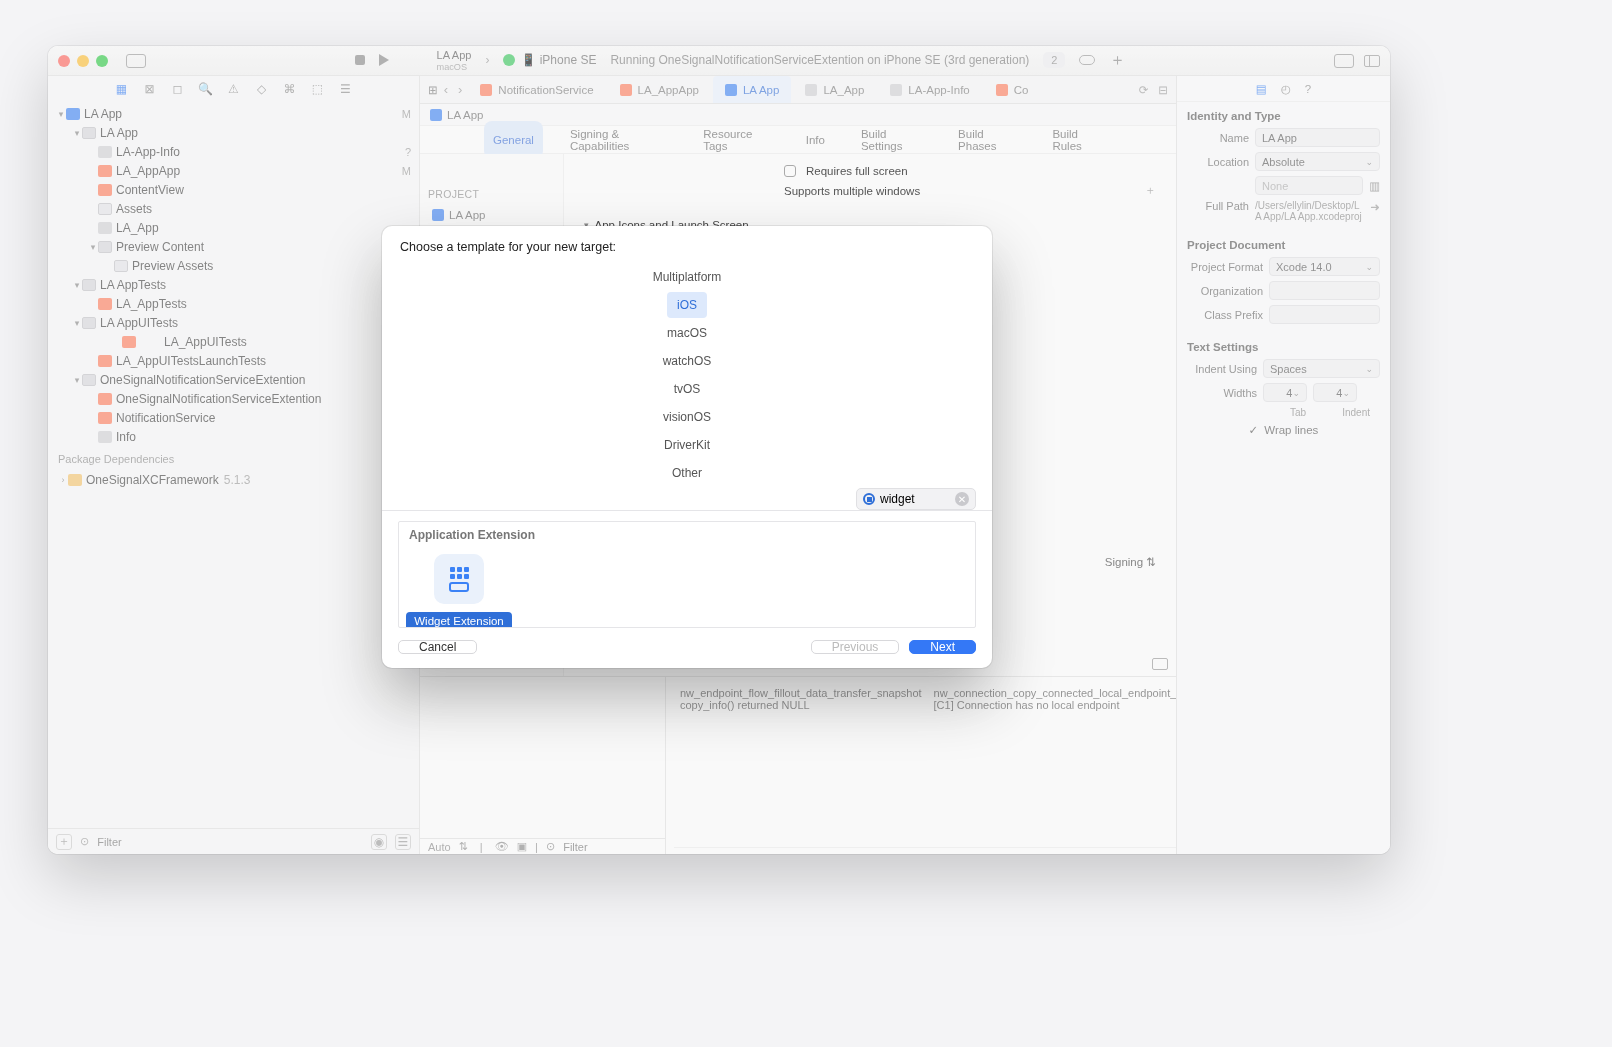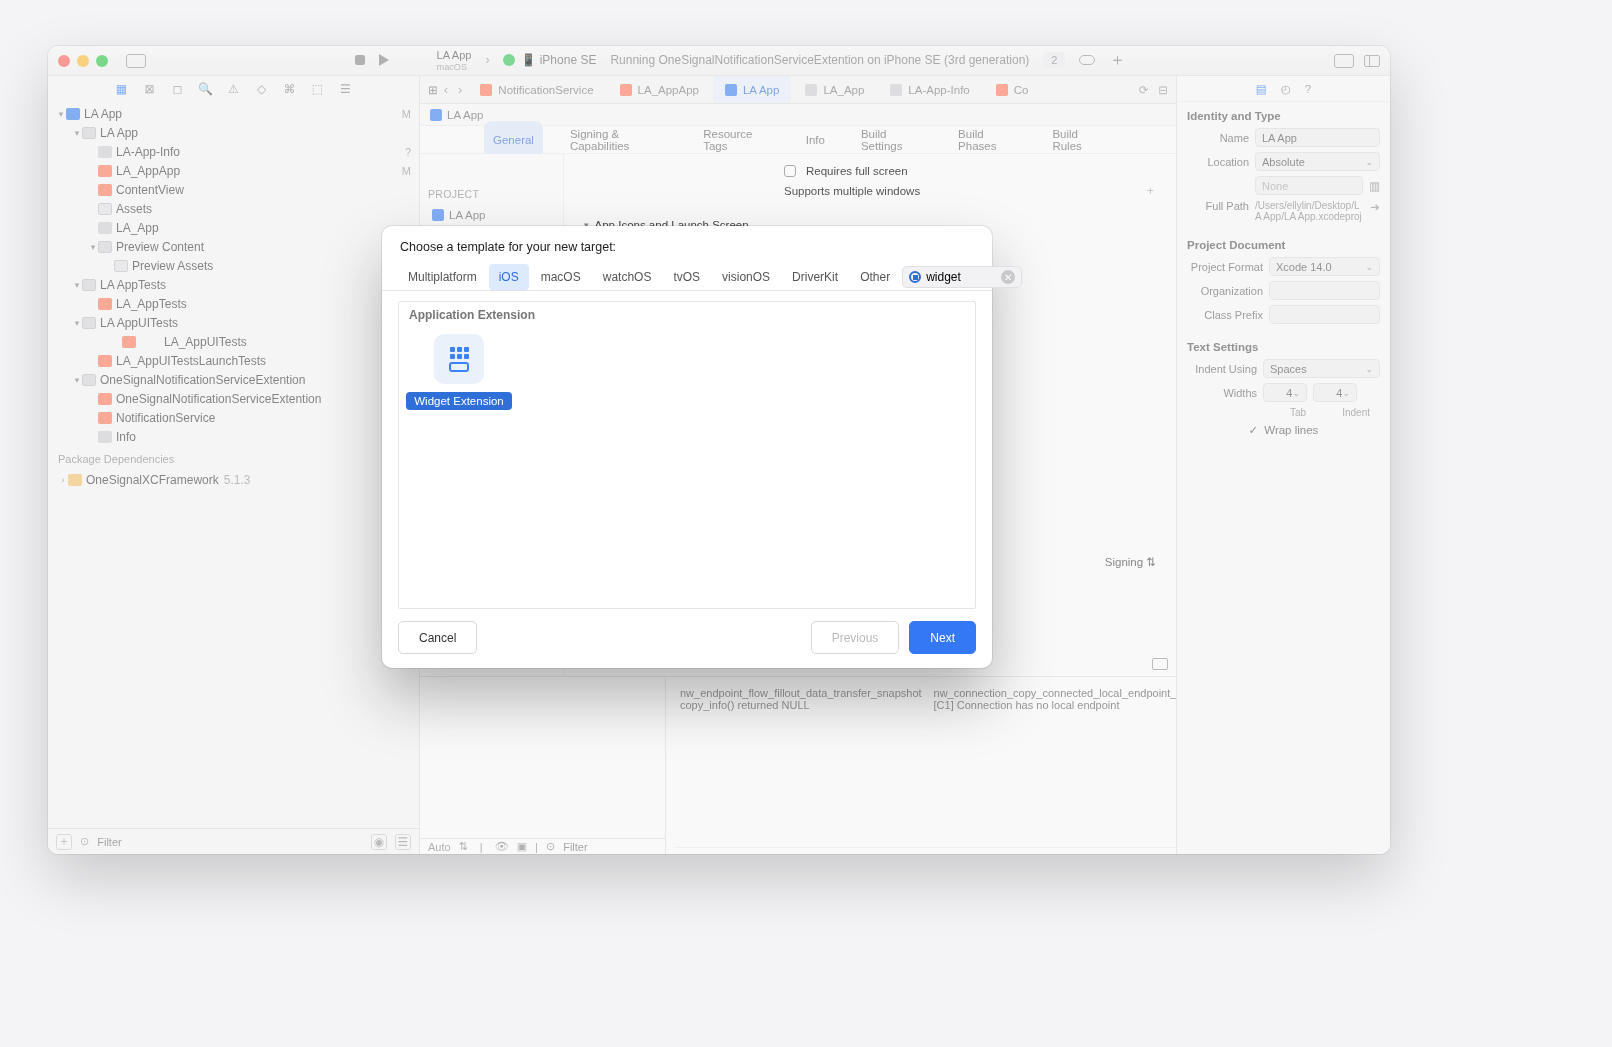--- a/index.html
+++ b/index.html
@@ -123,38 +123,38 @@
 .tiny { font-size:10px; color:#888; }
 .check { color:#555; }
 .modal {
   position:absolute; left:382px; top:226px; width:610px; height:442px;
   background:#fff; border-radius:10px;
   box-shadow: 0 30px 60px rgba(0,0,0,.28), 0 0 0 1px rgba(0,0,0,.08);
   display:flex; flex-direction:column;
   font-size:12px;
 }
 .modal .mtitle { padding:14px 18px 10px; font-size:12.5px; color:#222; }
-.modal .mtabs { display:flex; gap:2px; padding:0 16px; align-items:center; border-bottom:1px solid #e5e5e8; }
+.modal .mtabs { display:flex; gap:2px; padding:0 16px; align-items:center; border-bottom:1px solid #e5e5e8;flex-direction:column; }
 .modal .mtab { padding:6px 10px; font-size:12px; color:#555; border-radius:4px; }
 .modal .mtab.sel { background:#dde9fc; color:#2f6fd8; }
 .modal .msearch-wrap { margin-left:auto; display:flex; align-items:center; background:#f2f2f4; border:1px solid #e0e0e3; border-radius:5px; height:22px; padding:0 6px; gap:5px; }
 .modal .msearch-wrap .fico { width:12px;height:12px;border:2px solid #2f6fd8;border-radius:50%; background:linear-gradient(#2f6fd8,#2f6fd8) center/5px 5px no-repeat; }
 .modal .msearch { border:none; outline:none; background:transparent; font-size:12px; width:70px; }
 .modal .mclear { width:14px;height:14px;border-radius:50%;background:#c9c9cd;color:#fff;display:flex;align-items:center;justify-content:center;font-size:10px; }
 .modal .mcontent { flex:1; margin:10px 16px 0; border:1px solid #e5e5e8; border-radius:2px; overflow:hidden; }
 .modal .mhdr { padding:6px 10px; font-size:12px; color:#777; font-weight:600; }
 .modal .mgrid { padding:6px 14px; display:flex; gap:18px; flex-wrap:wrap; }
 .tmpl { width:92px; display:flex; flex-direction:column; align-items:center; gap:8px; }
 .tmpl .ticon { width:50px; height:50px; border-radius:10px; background:#eaf1fb; display:flex; flex-direction:column; align-items:center; justify-content:center; gap:3px; }
 .tmpl .ticon .topgrid { display:grid; grid-template-columns:repeat(3,5px); grid-template-rows:repeat(2,5px); gap:2px; }
 .tmpl .ticon .topgrid div { background:#3b82f6; border-radius:1px; }
 .tmpl .ticon .bot { width:20px; height:10px; border:2px solid #3b82f6; border-radius:3px; }
 .tmpl .tlabel { font-size:11.5px; background:#2f6fd8; color:#fff; padding:3px 8px; border-radius:4px; white-space:nowrap;}
 .modal .mfooter { display:flex; padding:12px 16px 14px; gap:10px; }
-.modal .mfooter .btn { height:33px; border-radius:5px; font-size:12px; padding:0 20px; display:flex; align-items:center; justify-content:center; border:1px solid #d8d8db; background:#fff; color:#333;}
+.modal .mfooter .btn { height:14px; border-radius:5px; font-size:12px; padding:0 20px; display:flex; align-items:center; justify-content:center; border:1px solid #d8d8db; background:#fff; color:#333;}
 .modal .mfooter .btn.primary { background:#3478f6; border-color:#3478f6; color:#fff; }
 .modal .mfooter .btn.disabled { color:#bbb; }
 .modal .mfooter .spacer { flex:1; }
 </style>
 </head>
 <body>
 
 <div class="xcode-window">
   <div class="overlay-dimmer"></div>
 

